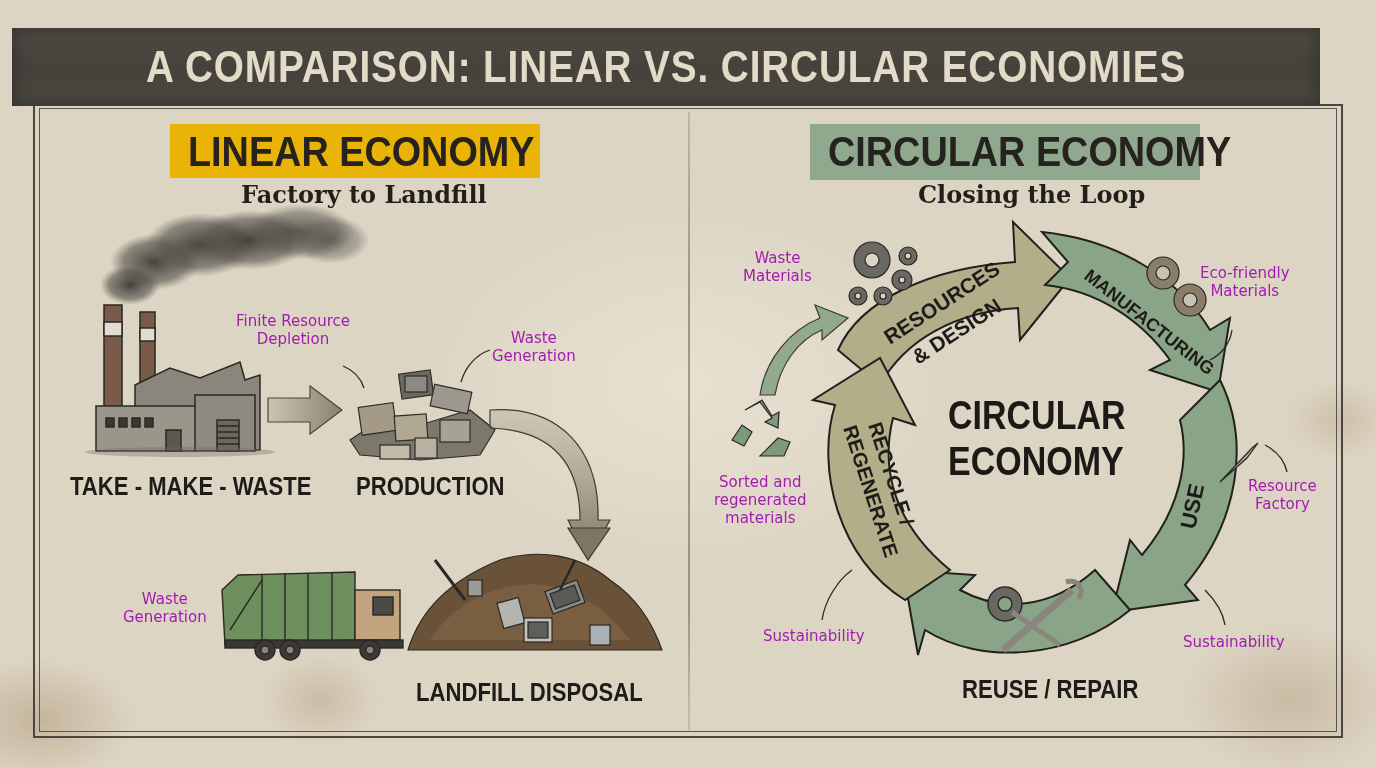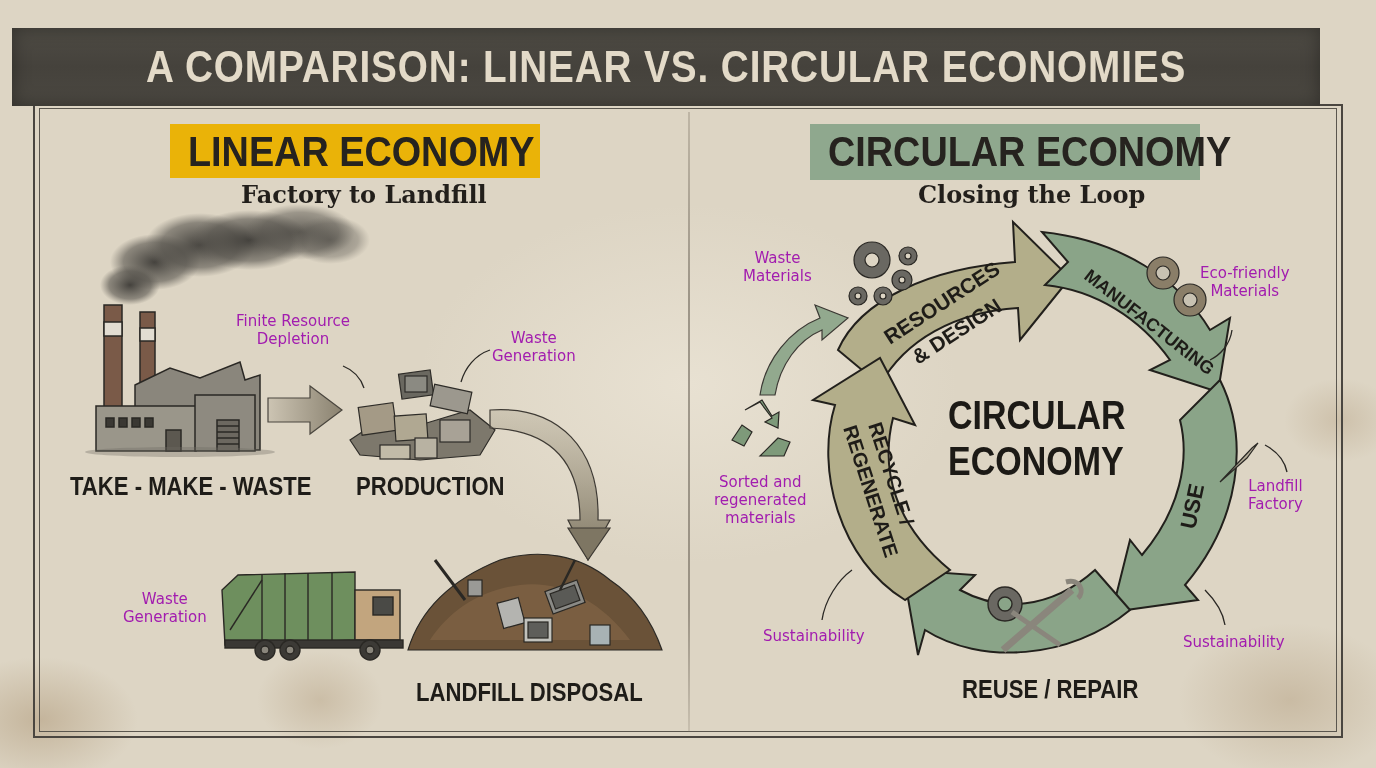--- a/index.html
+++ b/index.html
@@ -312,21 +312,21 @@
 
 <div class="note" style="left:743px; top:249px;">
   <div>Waste</div>
   <div>Materials</div>
 </div>
 <div class="note" style="left:1200px; top:264px;">
   <div>Eco-friendly</div>
   <div>Materials</div>
 </div>
 <div class="note" style="left:1248px; top:477px;">
-  <div>Landfill</div>
+  <div>Resource</div>
   <div>Factory</div>
 </div>
 <div class="note" style="left:1183px; top:633px;">
   <div>Sustainability</div>
 </div>
 <div class="note" style="left:763px; top:627px;">
   <div>Sustainability</div>
 </div>
 <div class="note" style="left:714px; top:473px;">
   <div>Sorted and</div>

